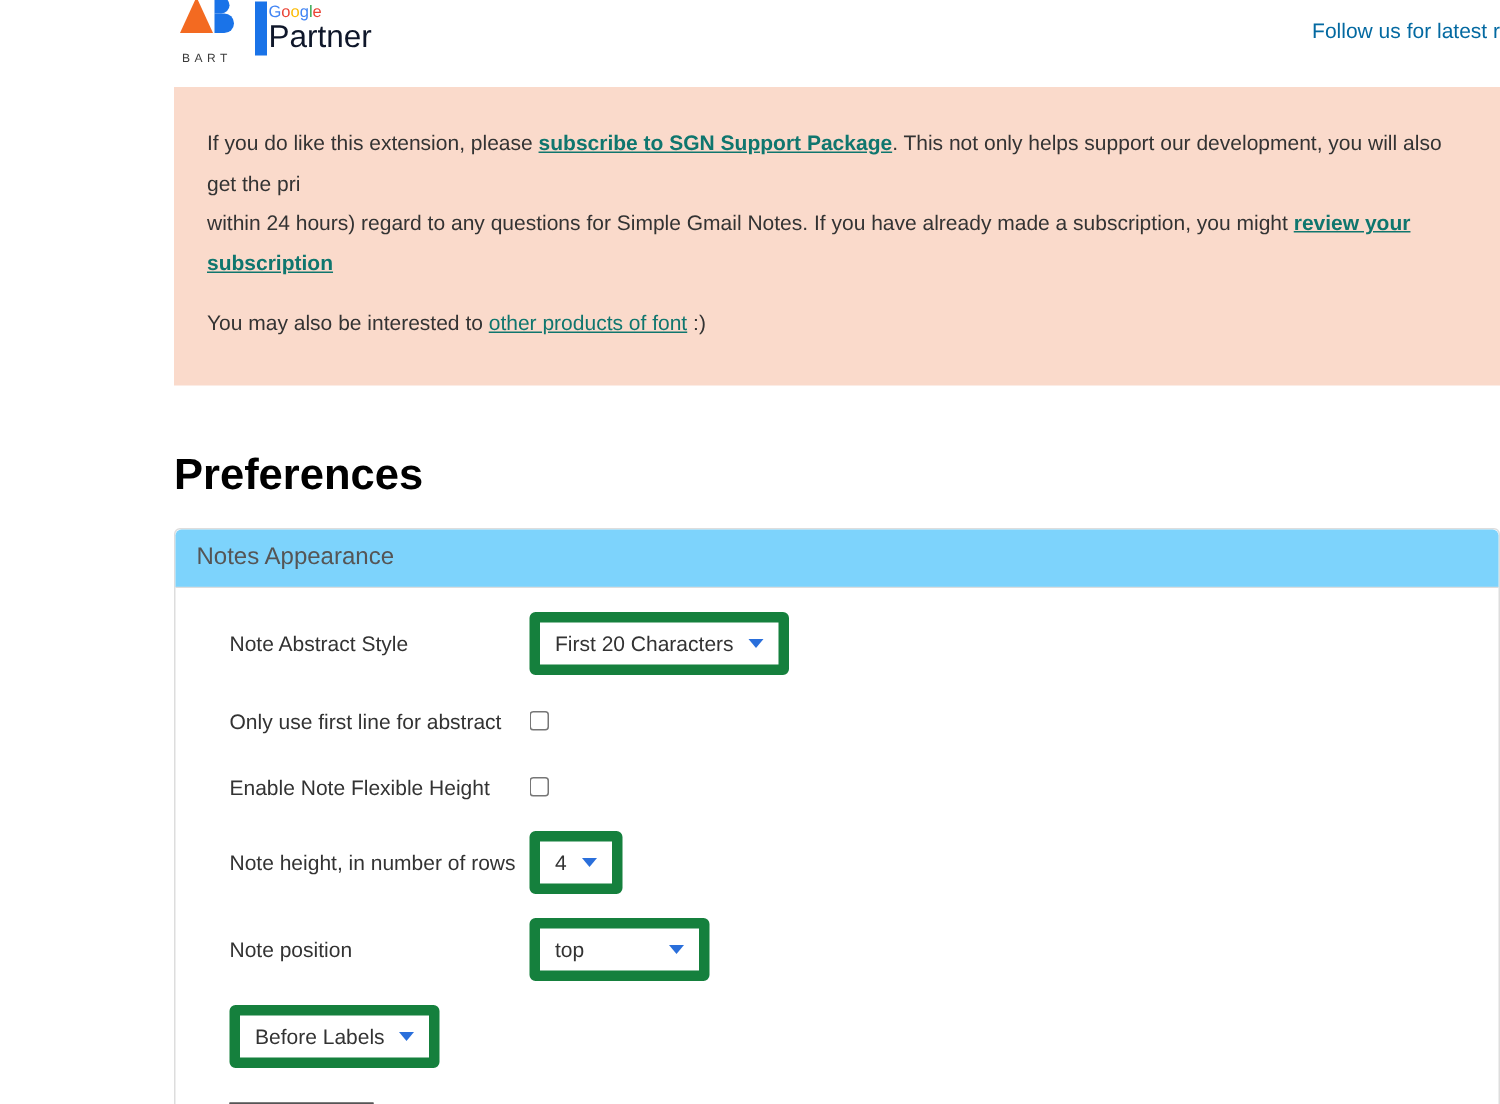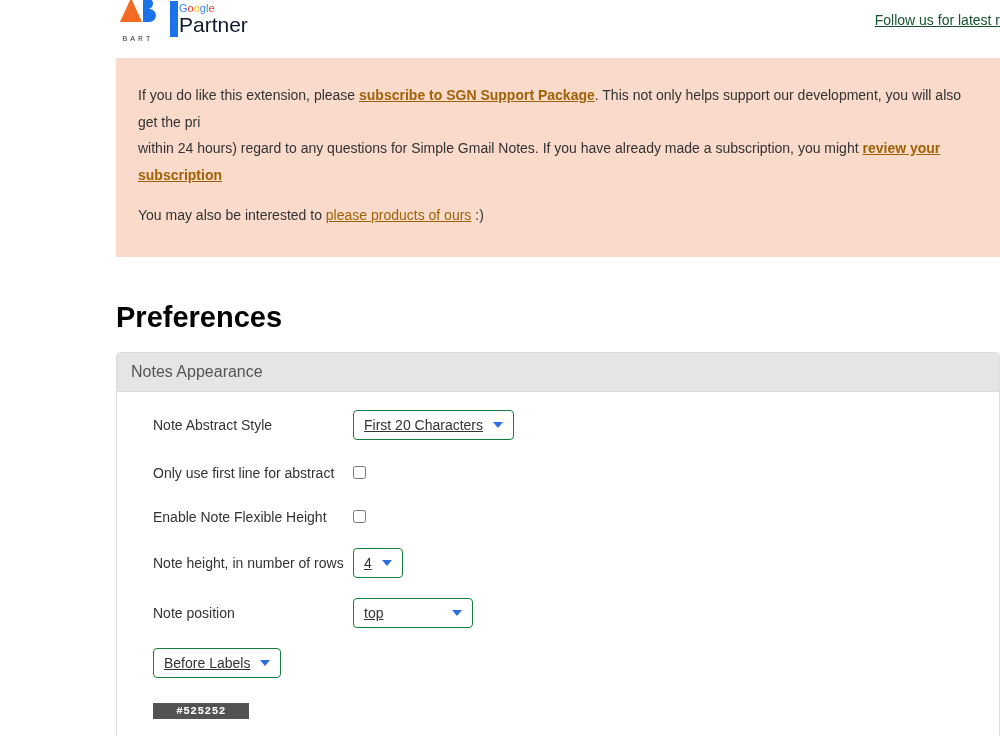--- a/index.html
+++ b/index.html
@@ -59,21 +59,20 @@
     width: 13px; height: 13px;
     background: #1a73e8;
     border-top-right-radius: 7px;
     border-bottom-right-radius: 7px;
   }
   .bart-text {
     font-size: 8px;
     letter-spacing: 3px;
     color: #3b3b3b;
     margin-top: 12px;
-    font-family: Liberation Mono, monospace;
   }
   .partner-logo {
     display: flex;
     align-items: center;
     gap: 1px;
     padding-bottom: 2px;
   }
   .partner-bar {
     width: 8px;
     height: 36px;
@@ -82,53 +81,52 @@
   .partner-text { line-height: 1; }
   .google-word { font-size: 11px; font-weight: 500; }
   .g1 { color:#4285f4; } .g2{color:#ea4335;} .g3{color:#fbbc05;} .g4{color:#4285f4;} .g5{color:#34a853;} .g6{color:#ea4335;}
   .partner-word {
     font-size: 21px;
     color: #0f172a;
     font-weight: 400;
   }
   .follow {
     font-size: 14px;
-    color: #14532d;
+    color: #0369a1;
     white-space: nowrap;
-    text-decoration: underline;
   }
 
   .banner {
     background: #fadacb;
     padding: 24px 22px 28px 22px;
     color: #333;
     font-size: 14px;
     line-height: 1.9;
   }
   .banner a {
-    color: #a16207;
+    color: #0f766e;
     text-decoration: underline;
     font-weight: bold;
   }
   .banner a.plain { font-weight: normal; }
   .banner-gap { height: 14px; }
 
   h1.prefs {
     font-size: 29px;
     font-weight: 700;
     margin: 44px 0 18px 0;
     color: #000000;
   }
 
   .panel {
     border: 1px solid #ddd;
     border-radius: 4px 4px 0 0;
   }
   .panel-header {
-    background: #e5e5e5;
+    background: #7dd3fc;
     border-bottom: 1px solid #ddd;
     padding: 10px 14px;
     font-size: 16px;
     color: #555;
     border-radius: 4px 4px 0 0;
   }
   .panel-body {
     padding: 16px 20px 10px 20px;
   }
   .row {
@@ -142,29 +140,28 @@
     width: 200px;
     font-size: 14px;
     color: #333;
   }
   .row.tall { min-height: 34px; margin-bottom: 16px; }
 
   .select {
     display: inline-flex;
     align-items: center;
     justify-content: space-between;
-    border: 1px solid #15803d;
+    border: 7px solid #15803d;
     border-radius: 4px;
     padding: 6px 10px;
     font-size: 14px;
     color: #333;
     background: #fff;
     cursor: pointer;
     gap: 10px;
-    text-decoration: underline;
   }
   .select.w-large { min-width: 140px; }
   .select.w-small { min-width: 42px; }
   .select.w-med { min-width: 120px; justify-content: space-between; }
   .select.w-xl { min-width: 112px; }
   .chevron {
     width: 0; height: 0;
     border-left: 5px solid transparent;
     border-right: 5px solid transparent;
     border-top: 6px solid #2a6fdb;
@@ -220,21 +217,21 @@
 
   <div class="banner">
     <div>
       <span>If you do like this extension, please </span><a href="#">subscribe to SGN Support Package</a><span>. This not only helps support our development, you will also get the pri</span>
     </div>
     <div>
       <span>within 24 hours) regard to any questions for Simple Gmail Notes. If you have already made a subscription, you might </span><a href="#">review your subscription</a>
     </div>
     <div class="banner-gap"></div>
     <div>
-      <span>You may also be interested to </span><a href="#" class="plain">please products of ours</a><span> :)</span>
+      <span>You may also be interested to </span><a href="#" class="plain">other products of font</a><span> :)</span>
     </div>
   </div>
 
   <h1 class="prefs">Preferences</h1>
 
   <div class="panel">
     <div class="panel-header">Notes Appearance</div>
     <div class="panel-body">
 
       <div class="row tall">

